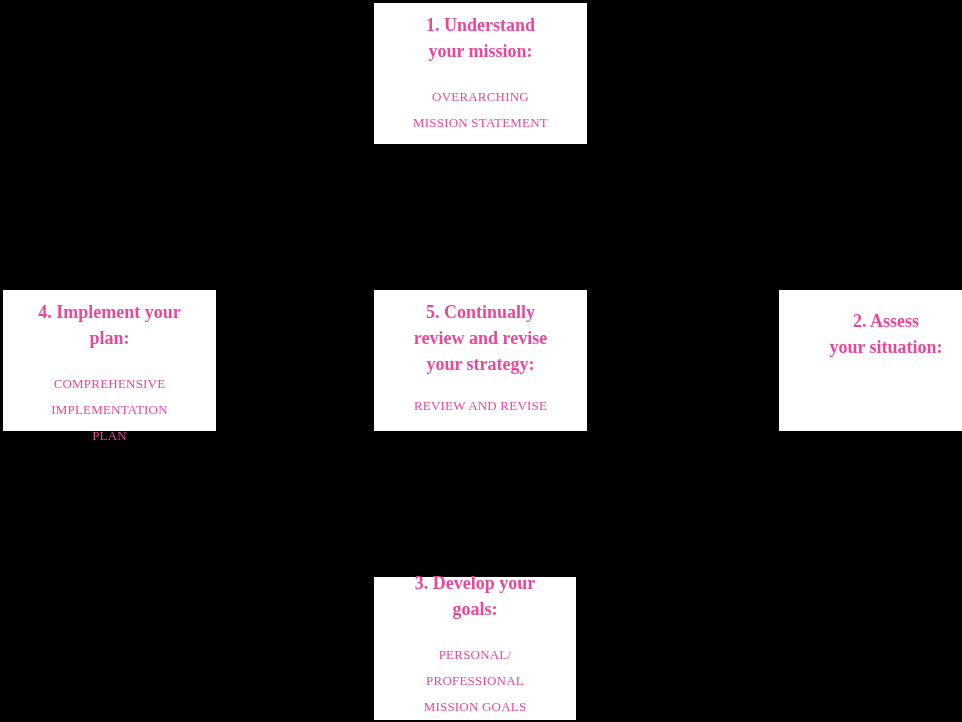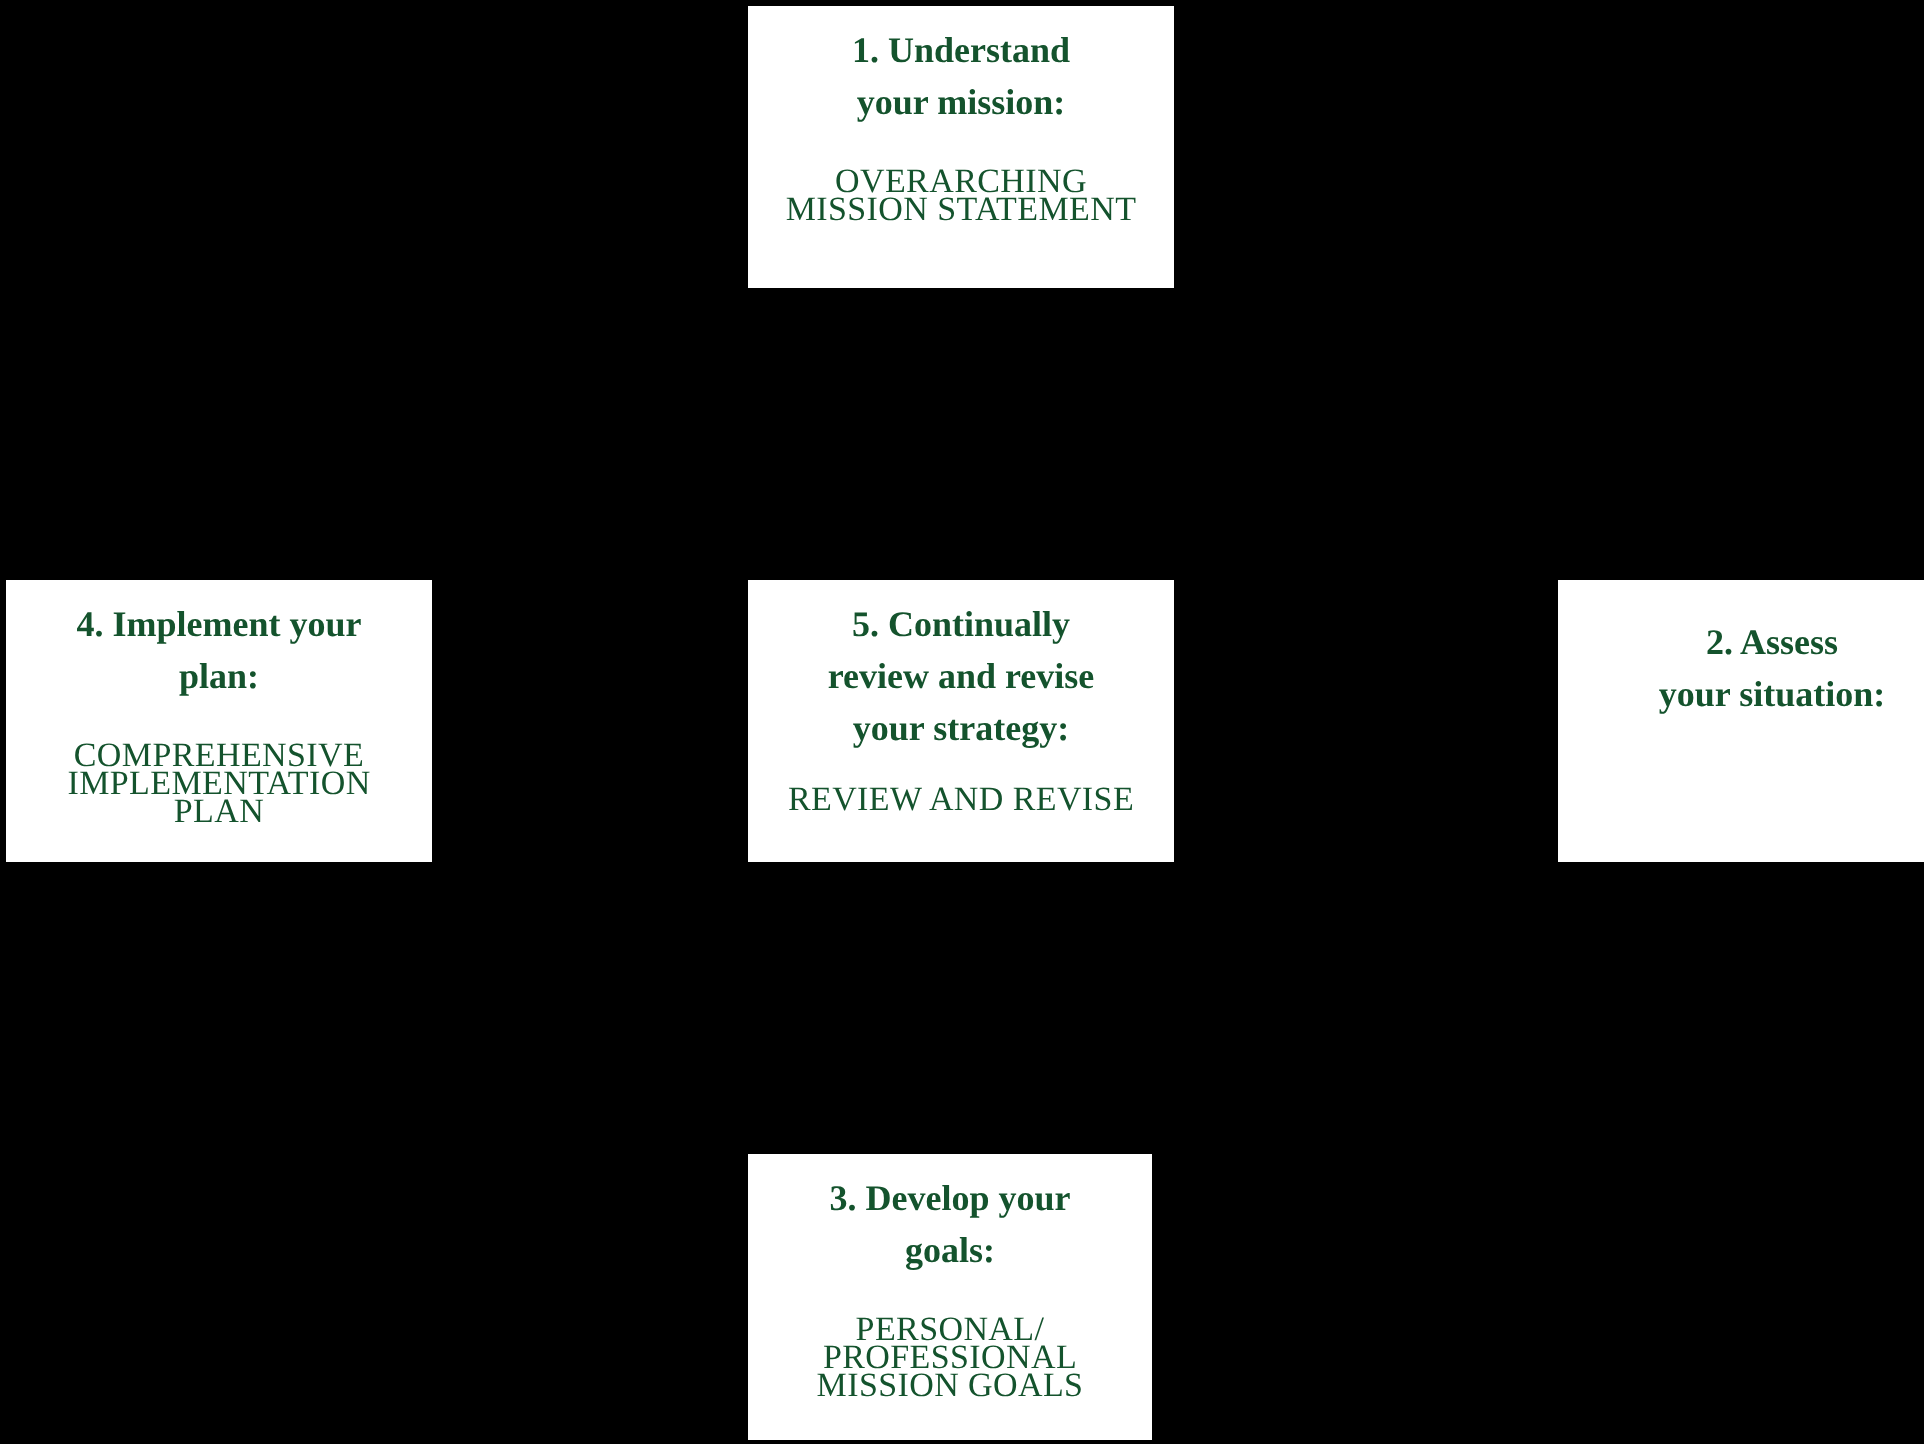--- a/index.html
+++ b/index.html
@@ -18,45 +18,45 @@
     position: absolute;
     inset: 0;
     width: 962px;
     height: 722px;
   }
   .flow-box {
     position: absolute;
     background: #ffffff;
     border: 1px solid #000000;
     box-sizing: border-box;
-    color: #14532d;
+    color: #ec4899;
     text-align: center;
     display: flex;
     flex-direction: column;
     align-items: center;
     justify-content: flex-start;
     padding-top: 9px;
   }
   .flow-box .box-title {
     font-weight: bold;
     font-size: 18px;
     line-height: 26px;
     white-space: pre-line;
   }
   .flow-box .box-subtitle {
-    font-size: 17px;
-    line-height: 14px;
+    font-size: 13px;
+    line-height: 26px;
     margin-top: 20px;
     white-space: pre-line;
     letter-spacing: 0.2px;
   }
   
   .pos-box1 { left: 373px; top: 2px;   width: 215px; height: 143px; }
   .pos-box2 { left: 778px; top: 289px; width: 216px; height: 143px; padding-top: 18px; }
-  .pos-box3 { left: 373px; top: 576px; width: 204px; height: 145px; }
+  .pos-box3 { left: 373px; top: 576px; width: 204px; height: 145px; justify-content: flex-end; }
   .pos-box4 { left: 2px;   top: 289px; width: 215px; height: 143px; }
   .pos-box5 { left: 373px; top: 289px; width: 215px; height: 143px; font-family: Liberation Serif, serif; }
   .pos-box5 .box-subtitle { margin-top: 16px; }
 </style>
 </head>
 <body>
 
 <div class="diagram-canvas">
 
   <div class="flow-box pos-box1">

